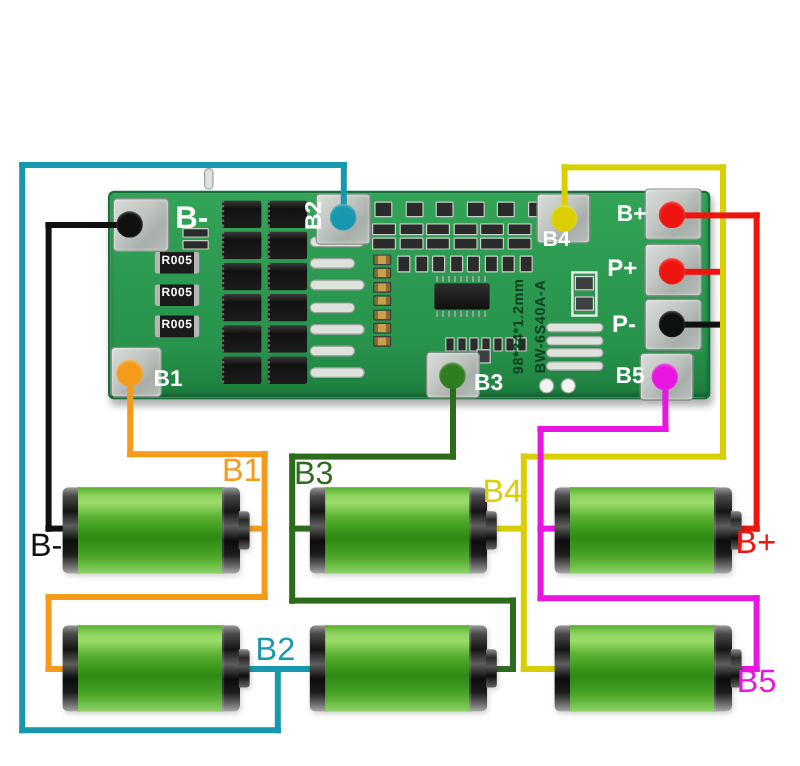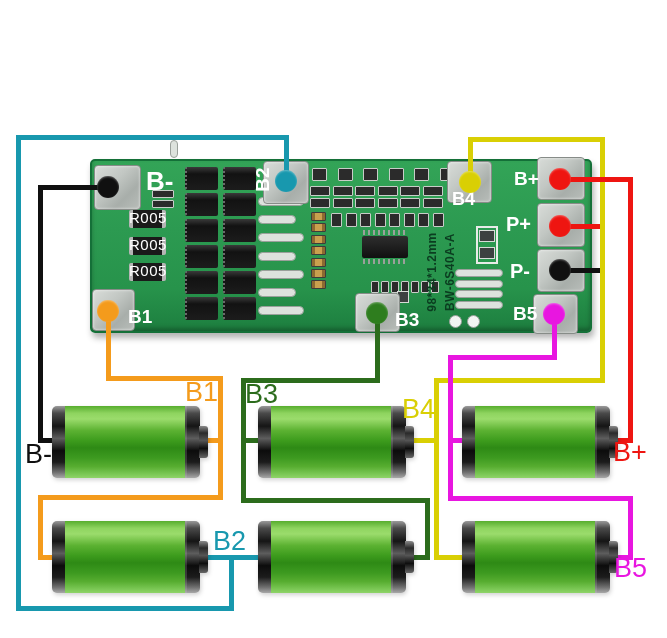--- a/index.html
+++ b/index.html
@@ -17,21 +17,21 @@
        box-shadow:inset 0 0 3px rgba(255,255,255,0.7);}
   .dot{position:absolute;width:22px;height:22px;border-radius:50%;}
   .padlabel{position:absolute;color:#ffffff;font-weight:bold;line-height:1;white-space:nowrap;}
   .rot90{transform:rotate(-90deg);transform-origin:center;}
 
   .mosfet{position:absolute;background:linear-gradient(180deg,#3a3a3a,#121212 30%,#1c1c1c);border-radius:2px;border-left:2px dotted #6a6a6a;}
   .smd{position:absolute;background:#2b2b2b;border:1px solid #c8cdc8;border-radius:1px;}
   .smdg{position:absolute;background:linear-gradient(90deg,#8d6a30 0 3px,#c9a04e 3px calc(100% - 3px),#8d6a30 calc(100% - 3px));border:1px solid #3c3c3c;border-radius:1px;}
   .caps{position:absolute;background:#dde2dd;border:1px solid #9aa09b;border-radius:99px;}
   .circ{position:absolute;background:#f2f4f2;border:1px solid #9aa09b;border-radius:50%;}
-  .shunt{position:absolute;color:#ffffff;font-size:15px;font-weight:normal;line-height:16px;text-align:center;
+  .shunt{position:absolute;color:#ffffff;font-size:10px;font-weight:bold;line-height:16px;text-align:center;
          background:linear-gradient(90deg,#b5b5b5 0 4px,#1a1a1a 4px calc(100% - 4px),#b5b5b5 calc(100% - 4px));
          border-radius:2px;letter-spacing:0.5px;}
   .ic{position:absolute;background:linear-gradient(180deg,#2e2e2e,#101010);border-radius:2px;}
   .icpins{position:absolute;height:5px;background:repeating-linear-gradient(90deg,#9aa09b 0 2px,transparent 2px 5px);}
   .outl{position:absolute;border:2px solid #e8ebe8;background:transparent;}
   .blockdark{position:absolute;background:#3c4040;border:1px solid #d7dbd7;}
 
   .vtext{position:absolute;color:#0b3d20;font-size:12px;font-weight:bold;letter-spacing:0.5px;
          text-align:center;line-height:14px;white-space:nowrap;}
 

